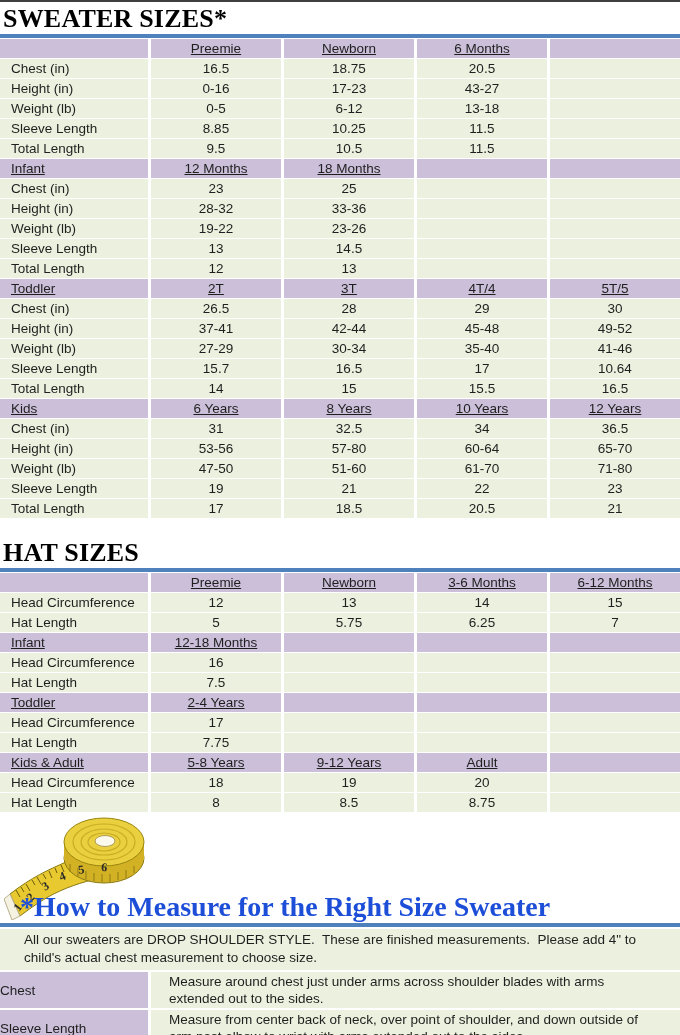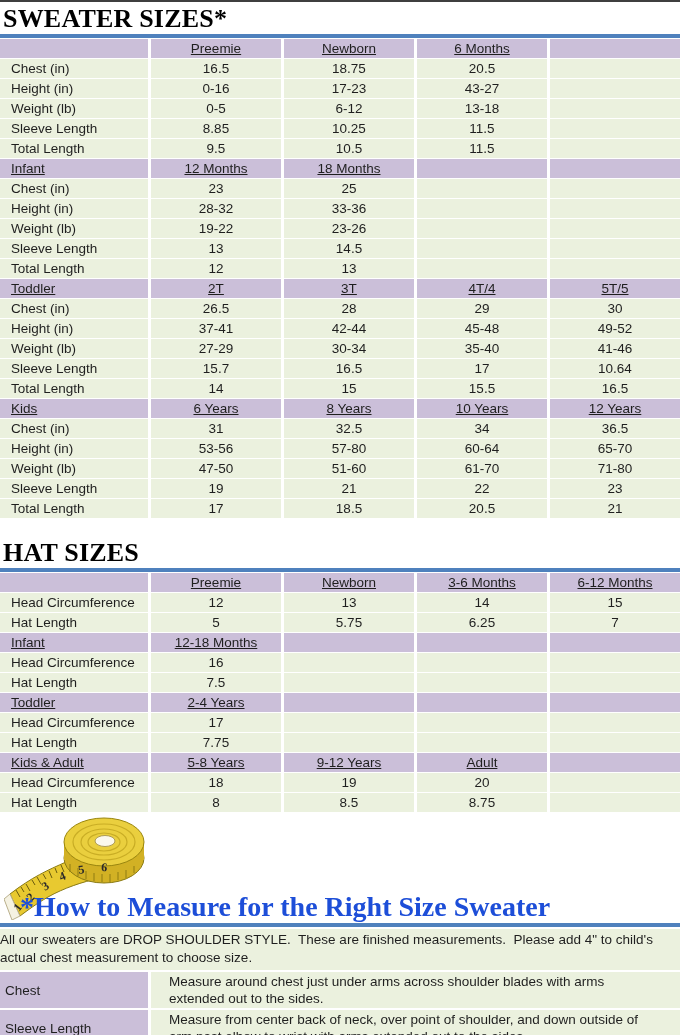--- a/index.html
+++ b/index.html
@@ -30,30 +30,30 @@
 
   .measure-block { position: relative; height: 108px; margin-top: 2px; }
   .tape-svg { position: absolute; left: 4px; top: 2px; }
   .measure-heading {
     position: absolute; left: 20px; bottom: 0;
     font-family: "Liberation Serif", "DejaVu Serif", serif;
     font-weight: bold; font-size: 28px; line-height: 30px;
     color: #1d4ed8; white-space: nowrap;
   }
   .note {
-    background: #EBF1DE; padding: 2px 6px 3px 0;
+    background: #EBF1DE; padding: 2px 6px 3px 24px;
     line-height: 18px; margin-top: 2px; white-space: pre-wrap;
   }
   .def-grid {
     display: grid; grid-template-columns: 148px 529px;
     column-gap: 3px; row-gap: 2px; margin-top: 2px;
   }
   .def-label {
     background: #CBBFD9; display: flex; align-items: center;
-    padding-left: 5px; min-height: 34px;
+    min-height: 34px;
   }
   .def-text {
     background: #EBF1DE; padding: 1px 18px; line-height: 17px;
     min-height: 34px; display: flex; align-items: center;
   }
   .tape-num {
     font-family: "Liberation Serif", "DejaVu Serif", serif;
     font-size: 12px; font-weight: bold; fill: #2b2b2b;
   }
 </style>

